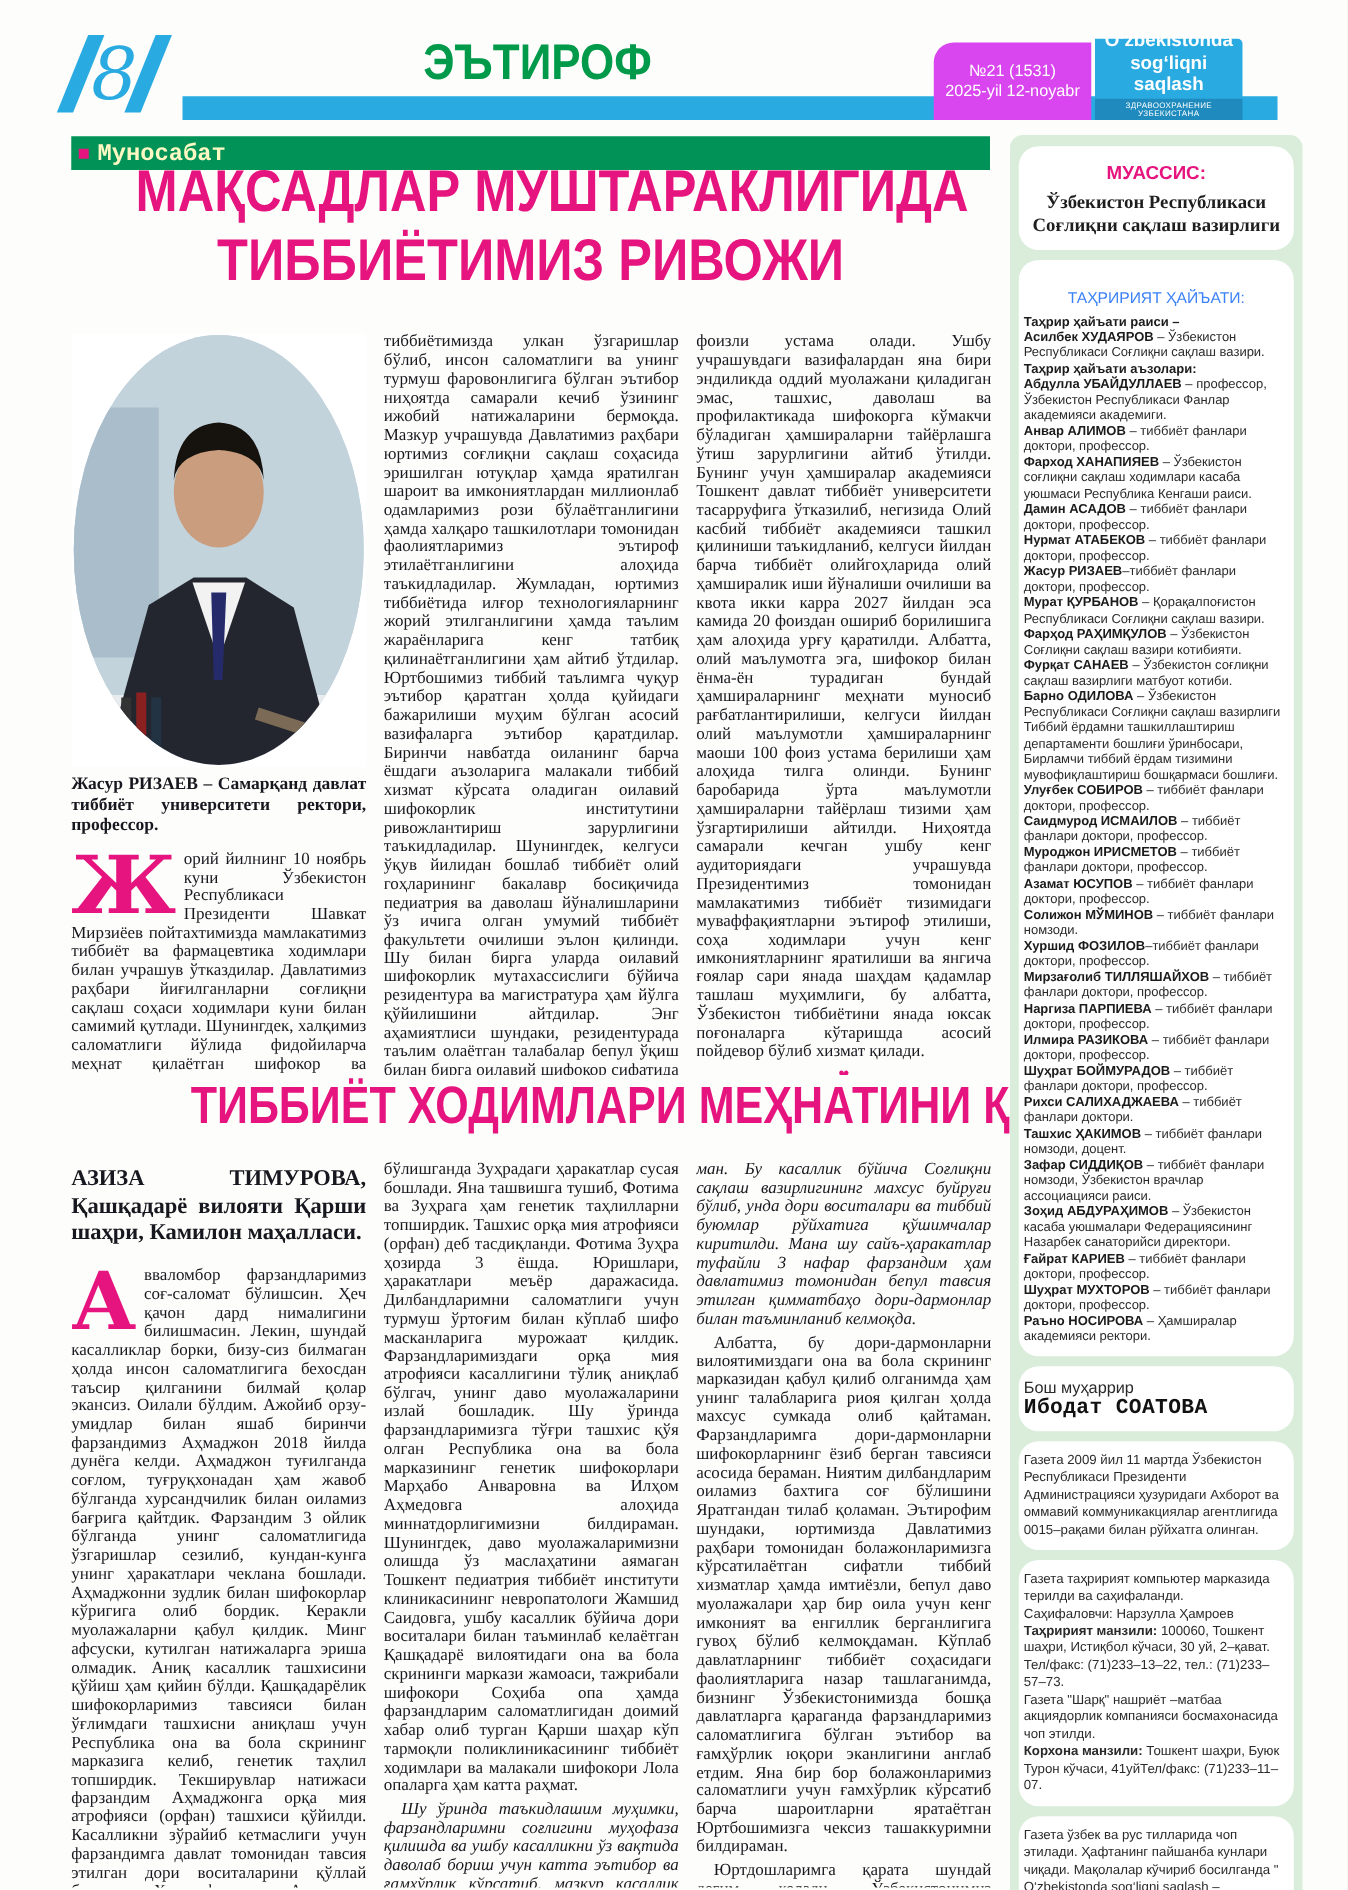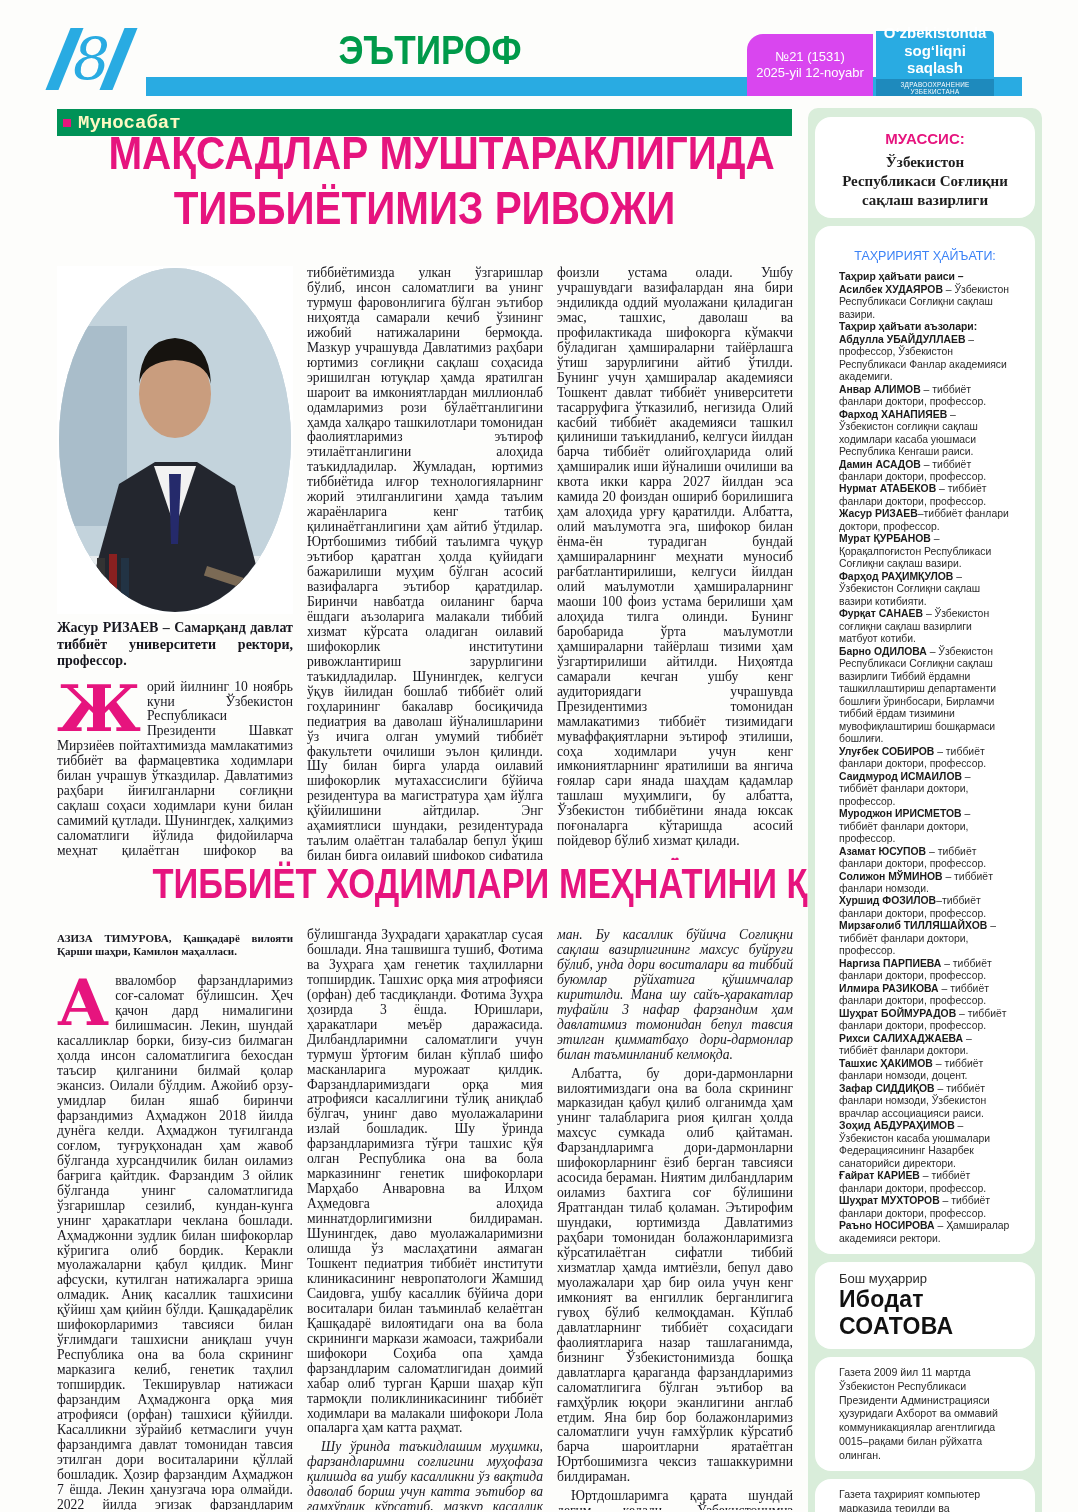--- a/index.html
+++ b/index.html
@@ -43,32 +43,32 @@
   .a2{top:928px;height:582px;overflow:hidden;}
   .c1{left:57px;} .c2{left:307px;} .c3{left:557px;}
   .photo{width:236px;height:348px;display:block;}
   .caption{font-weight:bold;font-size:14px;line-height:1.18;margin:6px 0 10px;}
   .dropcap{float:left;color:#e6147e;font-family:"DejaVu Serif",serif;font-weight:bold;
            font-size:64px;line-height:.78;margin:4px 6px 0 0;}
   .para{margin:0 0 4px;}
   .ind{text-indent:14px;}
   .ital{font-style:italic;}
   .endmark{color:#e6147e;text-align:center;font-size:15px;margin-top:2px;}
-  .byline{font-weight:bold;font-size:11px;line-height:1.2;margin:4px 0 16px;}
+  .byline{font-weight:bold;font-size:18px;line-height:1.2;margin:4px 0 16px;}
   
   .sidebar{position:absolute;left:808px;top:108px;width:234px;background:#d9edda;
            border-radius:10px;padding:9px 7px;box-sizing:border-box;
            font-family:"Liberation Sans",sans-serif;display:flex;flex-direction:column;gap:8px;}
-  .sbox{background:#fff;border-radius:16px;padding:9px 24px;color:#2a2a2a;}
+  .sbox{background:#fff;border-radius:16px;padding:9px 4px;color:#2a2a2a;}
   .founder-t{color:#e6147e;font-weight:bold;font-size:15px;text-align:center;margin:4px 0 6px;}
   .founder-n{font-weight:bold;font-size:15px;line-height:1.25;text-align:center;color:#1e1e1e;font-family:Liberation Serif, serif;}
   .board-t{font-weight:normal;font-size:12.5px;text-align:center;margin:14px 0 8px;color:#3b82f6;}
   .board{font-size:10.4px;line-height:1.2;}
   .be{margin:0;} .be b{color:#1b1b1b;}
-  .chief-l{font-size:13px;} .chief-n{font-weight:bold;font-size:23px;letter-spacing:.3px;color:#111;}
+  .chief-l{font-size:13px;} .chief-n{font-weight:bold;font-size:17px;letter-spacing:.3px;color:#111;font-family:Liberation Mono, monospace;}
   .small{font-size:10.6px;line-height:1.3;}
   .sbox b{font-weight:bold;}
 </style>
 </head>
 <body>
 
 <div class="page">
 
   <div class="pagenum">
     <div class="slash"></div>

